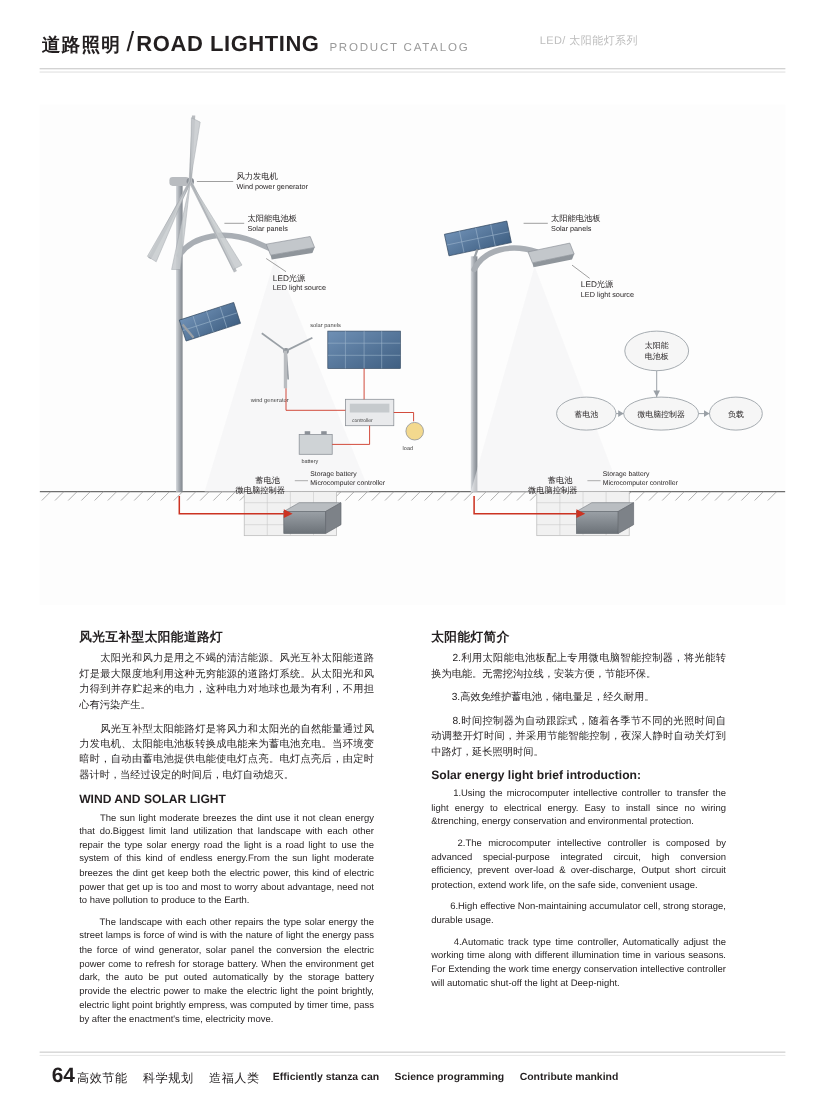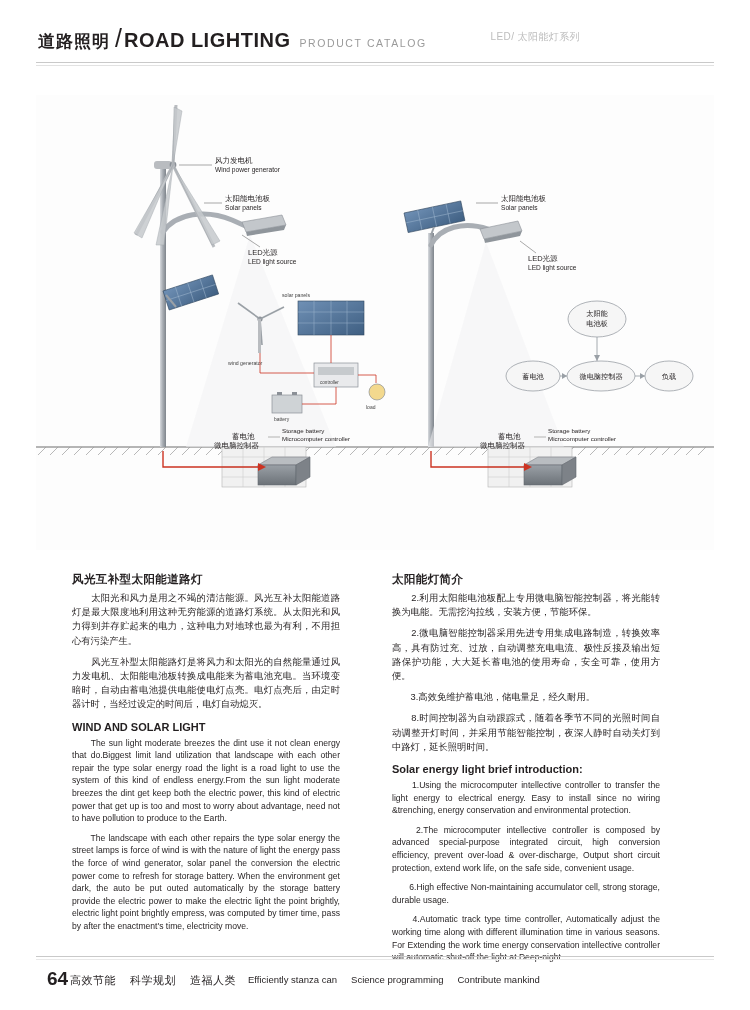--- a/index.html
+++ b/index.html
@@ -88,21 +88,21 @@
   .footer-rule2{
     position:absolute;left:36px;top:3px;width:678px;height:1px;background:#e9e9e9;
   }
   .pagenum{
     position:absolute;left:36px;top:12px;font-size:19px;font-weight:bold;color:#231f20;margin-left:11px;
   }
   .foot-cn{
     position:absolute;left:70px;top:17px;font-size:11px;color:#231f20;letter-spacing:.5px;
   }
   .foot-en{
-    position:absolute;left:248px;top:18px;font-size:9.5px;color:#231f20;font-weight:normal;
+    position:absolute;left:248px;top:18px;font-size:9.5px;color:#231f20;font-weight:bold;
   }
   .foot-sep{display:inline-block;width:14px;}
 </style>
 </head>
 <body>
 
 <div class="header">
   <div class="header-left">
     <span class="h-cn">道路照明</span>
     <span class="h-slash">/</span>
@@ -401,21 +401,20 @@
     <p class="cn">　　太阳光和风力是用之不竭的清洁能源。风光互补太阳能道路灯是最大限度地利用这种无穷能源的道路灯系统。从太阳光和风力得到并存贮起来的电力，这种电力对地球也最为有利，不用担心有污染产生。</p>
     <p class="cn">　　风光互补型太阳能路灯是将风力和太阳光的自然能量通过风力发电机、太阳能电池板转换成电能来为蓄电池充电。当环境变暗时，自动由蓄电池提供电能使电灯点亮。电灯点亮后，由定时器计时，当经过设定的时间后，电灯自动熄灭。</p>
     <h4 class="en-title">WIND AND SOLAR LIGHT</h4>
     <p class="en">　　The sun light moderate breezes the dint use it not clean energy that do.Biggest limit land utilization that landscape with each other repair the type solar energy road the light is a road light to use the system of this kind of endless energy.From the sun light moderate breezes the dint get keep both the electric power, this kind of electric power that get up is too and most to worry about advantage, need not to have pollution to produce to the Earth.</p>
     <p class="en">　　The landscape with each other repairs the type solar energy the street lamps is force of wind is with the nature of light the energy pass the force of wind generator, solar panel the conversion the electric power come to refresh for storage battery. When the environment get dark, the auto be put outed automatically by the storage battery provide the electric power to make the electric light the point brightly, electric light point brightly empress, was computed by timer time, pass by after the enactment's time, electricity move.</p>
   </div>
 
   <div class="col col-right">
     <h3 class="cn-title">太阳能灯简介</h3>
     <p class="cn">　　2.利用太阳能电池板配上专用微电脑智能控制器，将光能转换为电能。无需挖沟拉线，安装方便，节能环保。</p>
-    <p class="cn">　　2.微电脑智能控制器采用先进专用集成电路制造，转换效率高，具有防过充、过放，自动调整充电电流、极性反接及输出短路保护功能，大大延长蓄电池的使用寿命，安全可靠，使用方便。</p>
     <p class="cn">　　3.高效免维护蓄电池，储电量足，经久耐用。</p>
     <p class="cn">　　8.时间控制器为自动跟踪式，随着各季节不同的光照时间自动调整开灯时间，并采用节能智能控制，夜深人静时自动关灯到中路灯，延长照明时间。</p>
     <h4 class="en-title">Solar energy light brief introduction:</h4>
     <p class="en">　　1.Using the microcomputer intellective controller to transfer the light energy to electrical energy. Easy to install since no wiring &amp;trenching, energy conservation and environmental protection.</p>
     <p class="en">　　2.The microcomputer intellective controller is composed by advanced special-purpose integrated circuit, high conversion efficiency, prevent over-load &amp; over-discharge, Output short circuit protection, extend work life, on the safe side, convenient usage.</p>
     <p class="en">　　6.High effective Non-maintaining accumulator cell, strong storage, durable usage.</p>
     <p class="en">　　4.Automatic track type time controller, Automatically adjust the working time along with different illumination time in various seasons. For Extending the work time energy conservation intellective controller will automatic shut-off the light at Deep-night.</p>
   </div>
 
 </div>

